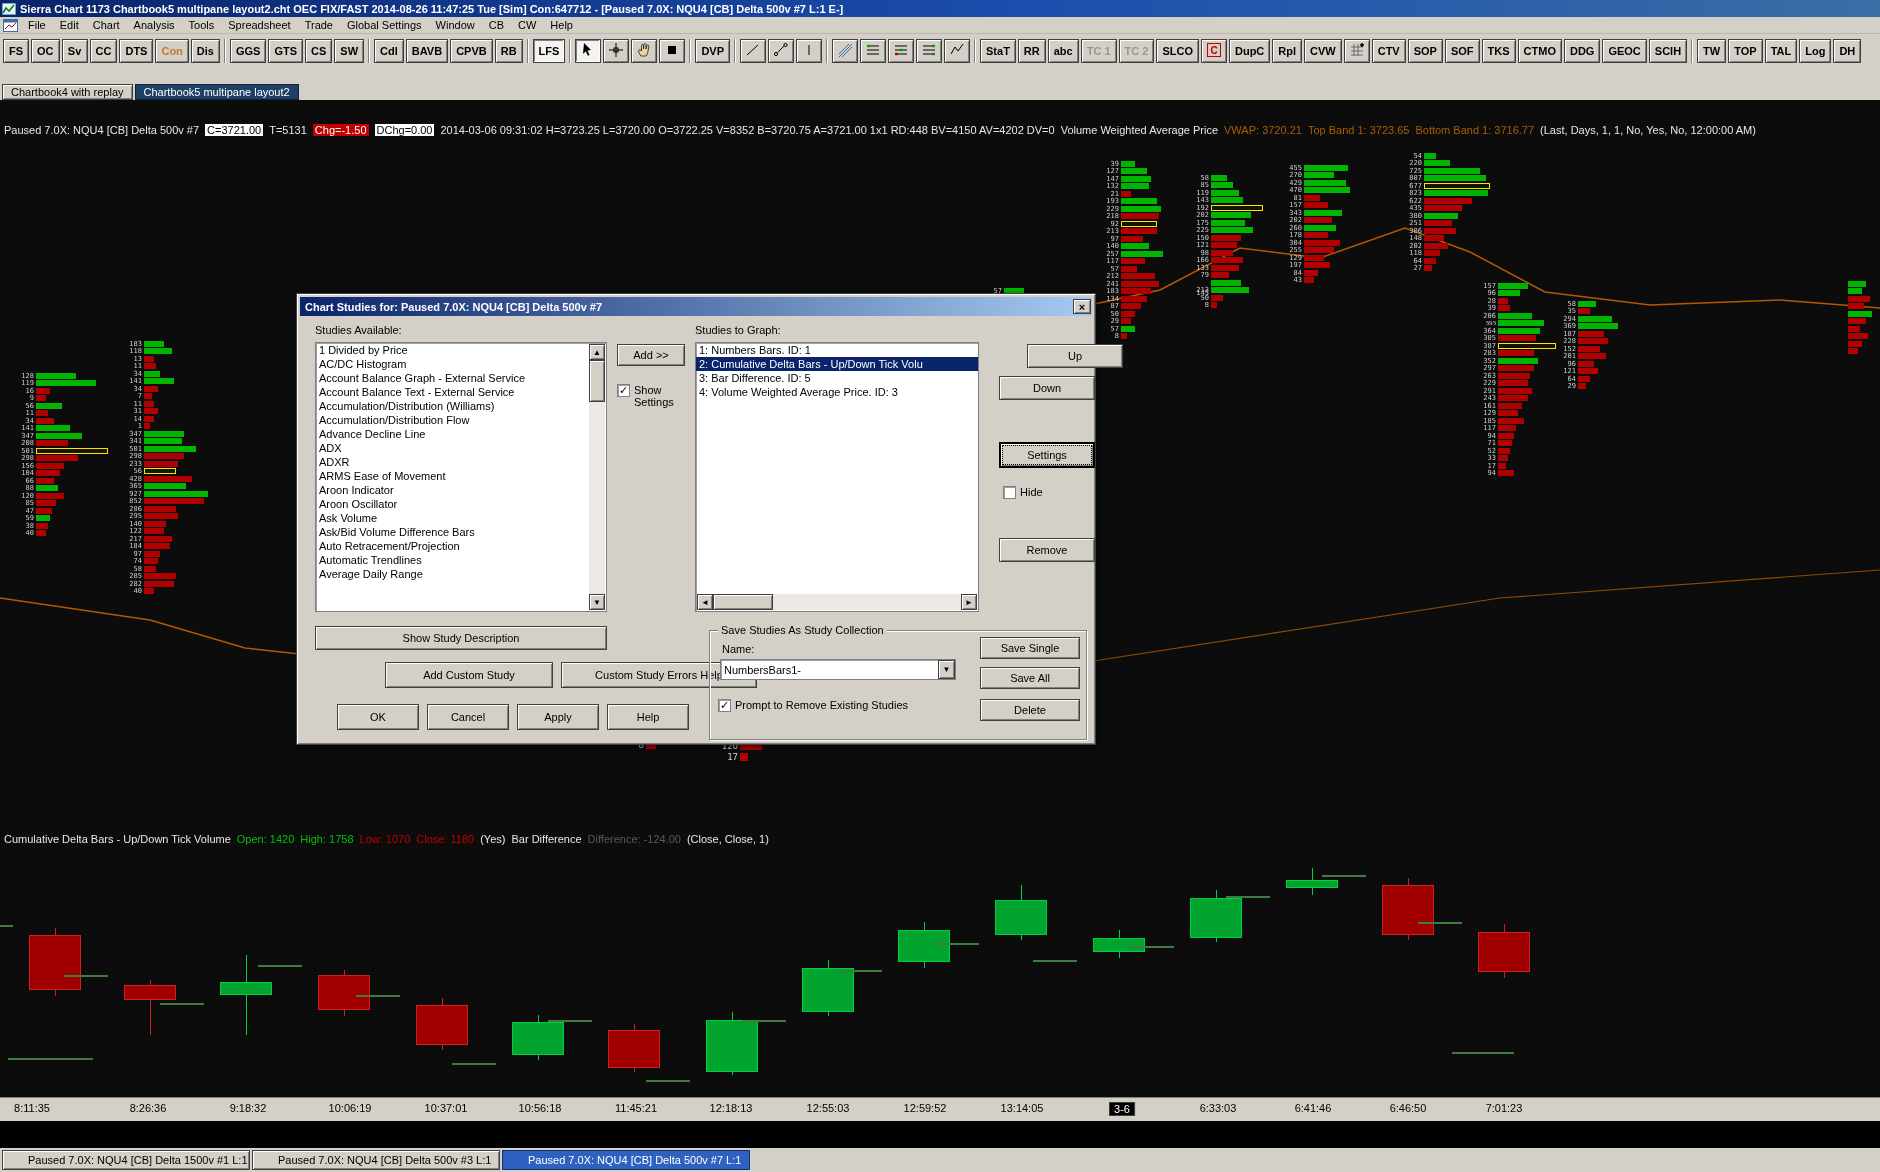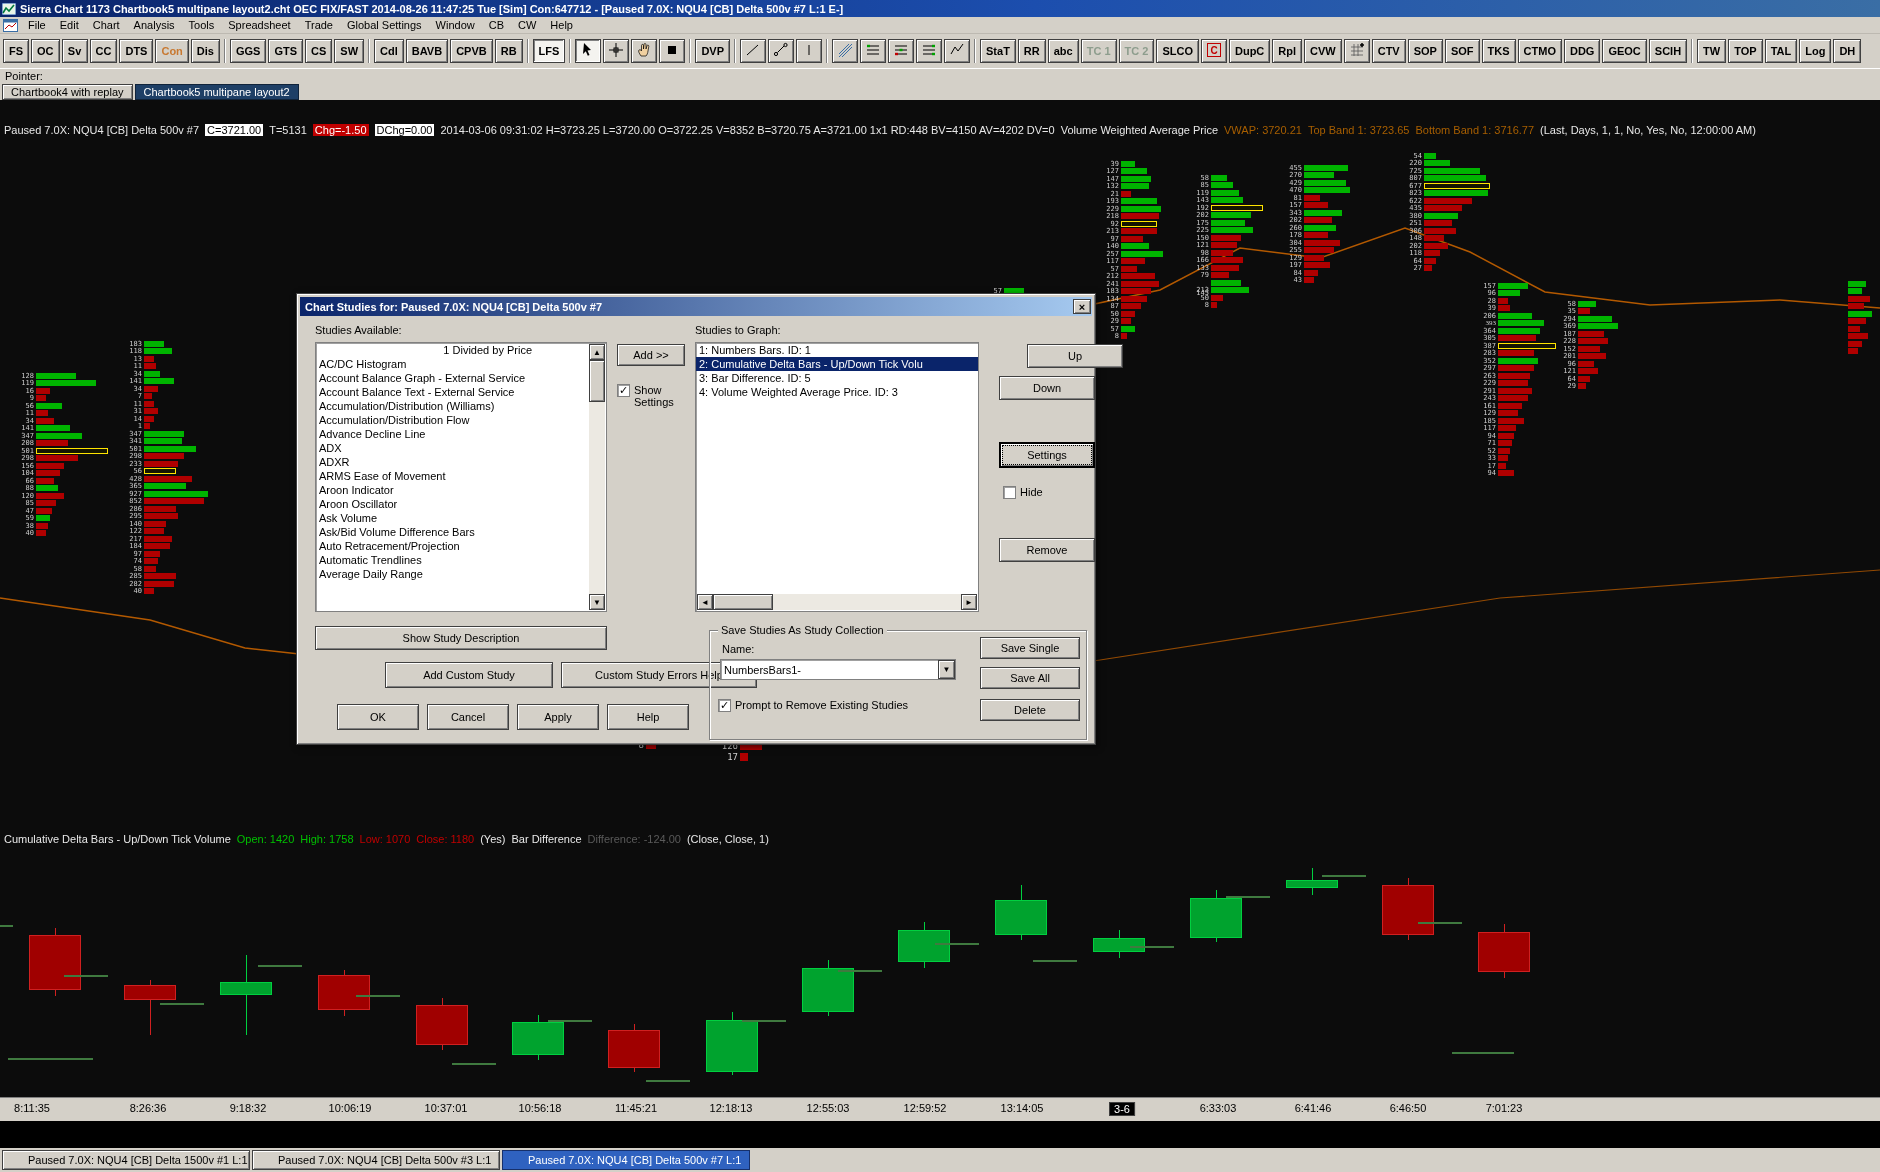--- a/index.html
+++ b/index.html
@@ -270,23 +270,20 @@
       <div class="tb-btn raised">GEOC</div>
       <div class="tb-btn raised">SCIH</div>
       <div class="tb-sep"></div>
       <div class="tb-btn raised">TW</div>
       <div class="tb-btn raised">TOP</div>
       <div class="tb-btn raised">TAL</div>
       <div class="tb-btn raised">Log</div>
       <div class="tb-btn raised">DH</div>
     </div>
 
-  <div id="pointerbar">
-    <span>Pointer:</span>
-  </div>
 
   <div id="cbtabs">
       <div class="cb-tab raised">Chartbook4 with replay</div>
       <div class="cb-tab active">Chartbook5 multipane layout2</div>
     </div>
 
   <div id="canvas">
     <svg id="vwap-svg" width="1880" height="997">
       <polyline id="vwap1" fill="none" stroke-width="1.5" points="0,498 150,520 245,548 372,562" stroke="#b35900"></polyline>
       <polyline id="vwap2" fill="none" stroke-width="1.5" points="618,600 745,588 930,445 1000,370 1090,205 1160,190 1240,148 1320,158 1405,128 1470,152 1545,192 1650,205 1780,200 1880,208" stroke="#b35900"></polyline>
@@ -1215,21 +1212,21 @@
   </div>
 
   <div id="dialog">
     <div id="dlg-title">
       <span>Chart Studies for: Paused 7.0X: NQU4 [CB]  Delta 500v  #7</span>
     </div>
     <div id="dlg-close" class="raised">×</div>
 
     <div class="dlg-label" style="left:18px;top:30px;">Studies Available:</div>
     <div class="listbox" id="lb-available" style="left:18px;top:48px;width:292px;height:270px;">
-      <div class="lb-item" style="width: 216px; text-align: right;">1 Divided by Price</div>
+      <div class="lb-item" style="width: 216px;">1 Divided by Price</div>
         <div class="lb-item" style="width: 272px;">AC/DC Histogram</div>
         <div class="lb-item" style="width: 272px;">Account Balance Graph - External Service</div>
         <div class="lb-item" style="width: 272px;">Account Balance Text - External Service</div>
         <div class="lb-item" style="width: 272px;">Accumulation/Distribution (Williams)</div>
         <div class="lb-item" style="width: 272px;">Accumulation/Distribution Flow</div>
         <div class="lb-item" style="width: 272px;">Advance Decline Line</div>
         <div class="lb-item" style="width: 272px;">ADX</div>
         <div class="lb-item" style="width: 272px;">ADXR</div>
         <div class="lb-item" style="width: 272px;">ARMS Ease of Movement</div>
         <div class="lb-item" style="width: 272px;">Aroon Indicator</div>

